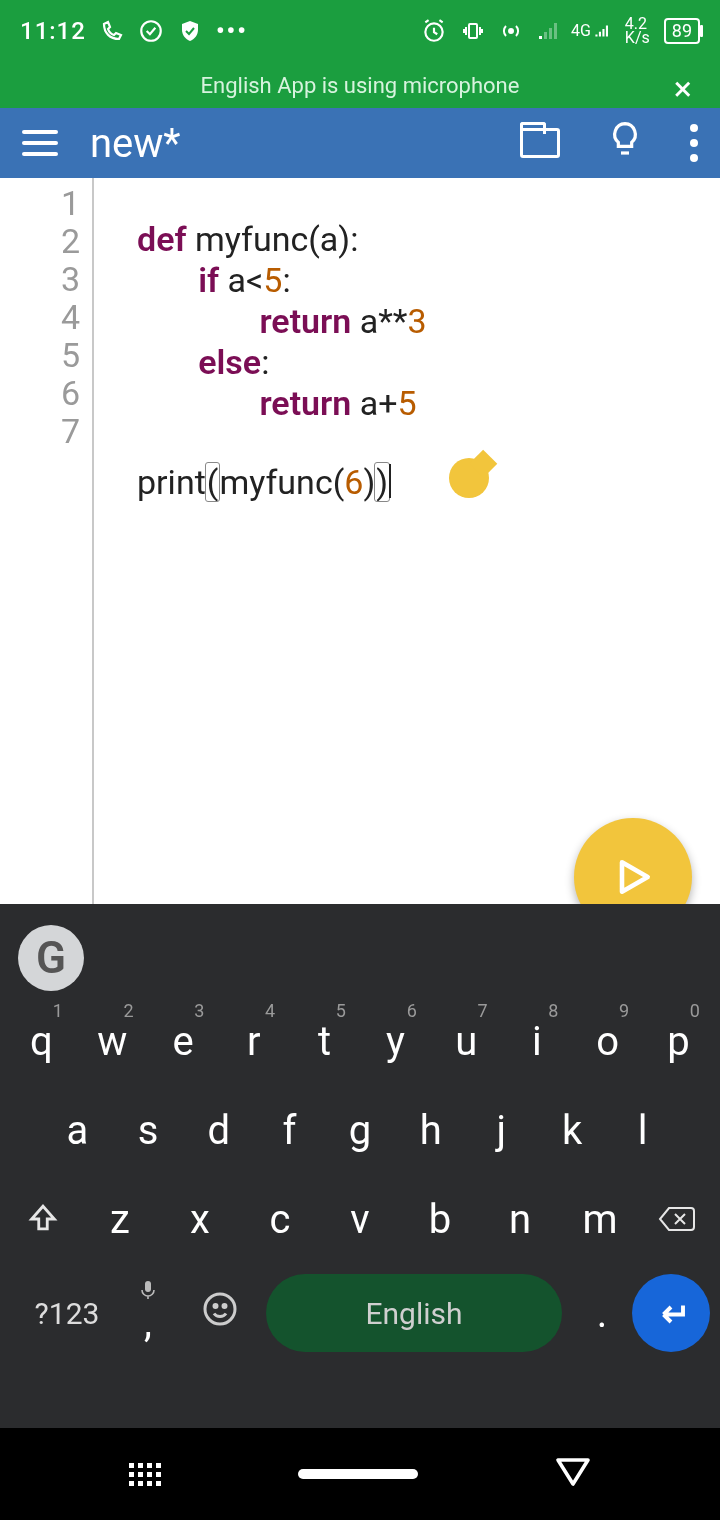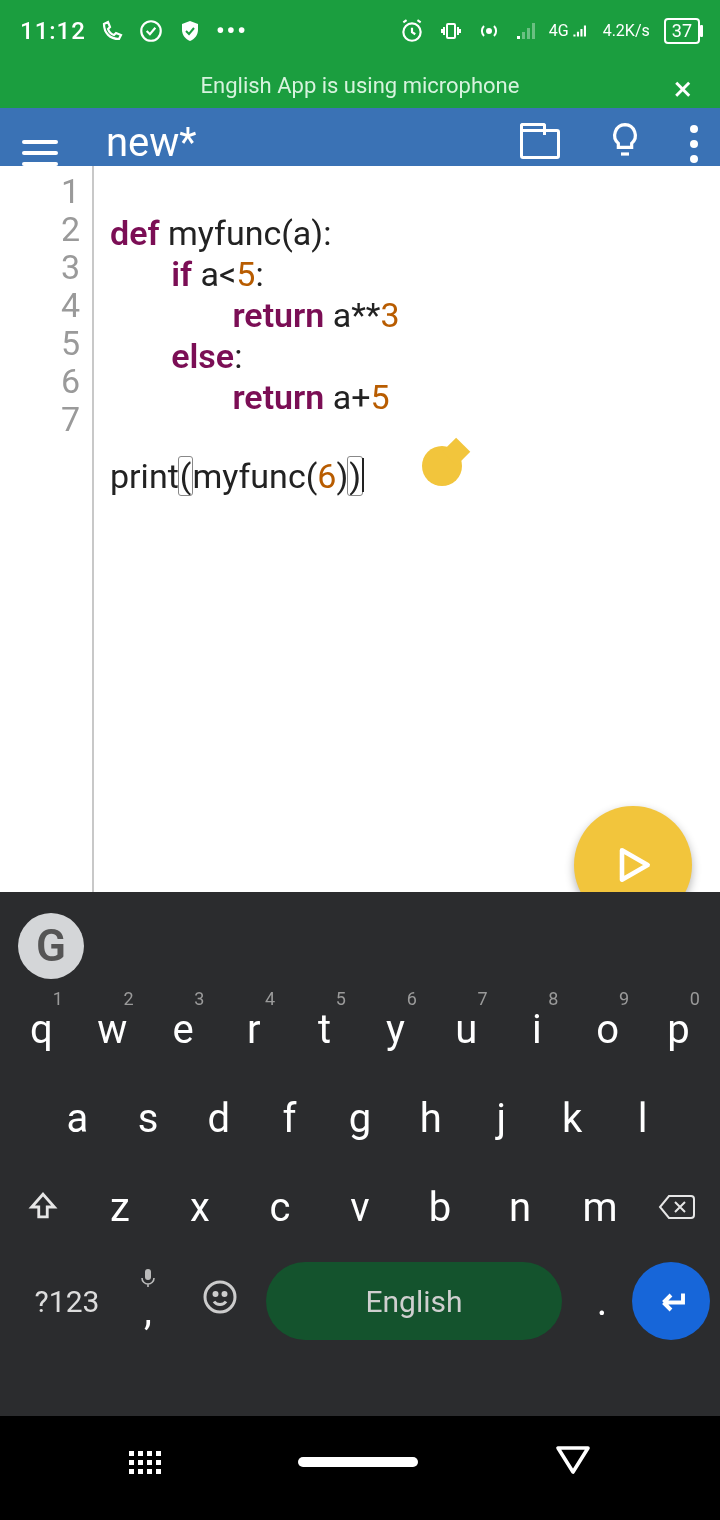--- a/index.html
+++ b/index.html
@@ -42,27 +42,27 @@
     font-size: 22px;
     position: relative;
   }
   .notif-close {
     position: absolute; right: 28px; top: 6px;
     font-size: 34px; color: #fff;
   }
 
   
   .appbar {
-    height: 58px;
+    height: 70px;
     background: #3a72b5;
     color: #fff;
     display: flex;
-    align-items: flex-end;
+    align-items: center;
     padding: 0 22px;
-    gap: 48px;
+    gap: 32px;
   }
   .hamburger { width: 36px; display:flex; flex-direction:column; gap:7px; }
   .hamburger span { height:4px; background:#fff; border-radius:2px; }
   .appbar-title { font-size: 40px; flex: 1; }
   .appbar-icons { display:flex; align-items:center; gap:48px; }
   .folder-icon {
     width: 40px; height: 30px; border: 3.5px solid #fff; border-radius: 3px;
     position: relative;
   }
   .folder-icon::before {
@@ -86,27 +86,28 @@
     border-right: 2px solid #c8c8c8;
     text-align: right;
     padding: 6px 12px 0 0;
     color: #9a9a9a;
     font-family: "Courier New", monospace;
     font-size: 34px;
     line-height: 38px;
   }
   .gutter div { height: 38px; }
   .code {
-    padding: 10px 0 0 16px;
+    padding: 4px 0 0 16px;
     font-family: "Courier New", monospace;
     font-size: 34px;
     line-height: 38px;
     color: #222;
     white-space: pre;
     position: relative;
+    margin-left: 27px;
   }
   .kw { color: #7b0e55; font-weight: 600; }
   .num { color: #b85c00; }
   .caret {
     display:inline-block; width:2px; height:34px;
     background:#222; vertical-align:-4px;
   }
   .cursor-drop {
     position:absolute; left:328px; top:280px;
     width:40px; height:40px; background:#f2c53c;
@@ -246,25 +247,25 @@
           <path d="M2 18h3v-3H2zM7 18h3v-7H7zM12 18h3V7h-3zM17 18h3V2h-3z" fill="#fff" fill-opacity="0.35"></path>
           <path d="M2 18h3v-3H2z" fill="#fff"></path>
         </svg>
     </span>
     <span style="display:flex;flex-direction:row;align-items:center;line-height:10px">
       <span class="net-label">4G</span>
       <svg width="20" height="14" viewBox="0 0 20 20">
           <path d="M2 18h3v-3H2zM7 18h3v-7H7zM12 18h3V7h-3zM17 18h3V2h-3z" fill="#fff"></path>
         </svg>
     </span>
-    <span style="display:flex;flex-direction:row;align-items:flex-start;line-height:14px">
+    <span style="display:flex;flex-direction:column;align-items:flex-start;line-height:14px">
       <span class="net-label">4.2</span>
       <span class="net-label">K/s</span>
     </span>
-    <span class="batt-box">37</span>
+    <span class="batt-box">89</span>
   </div>
 </div>
 
 <div class="notif">
   <span>English App is using microphone</span>
   <span class="notif-close">×</span>
 </div>
 
 <div class="appbar">
   <div class="hamburger">

